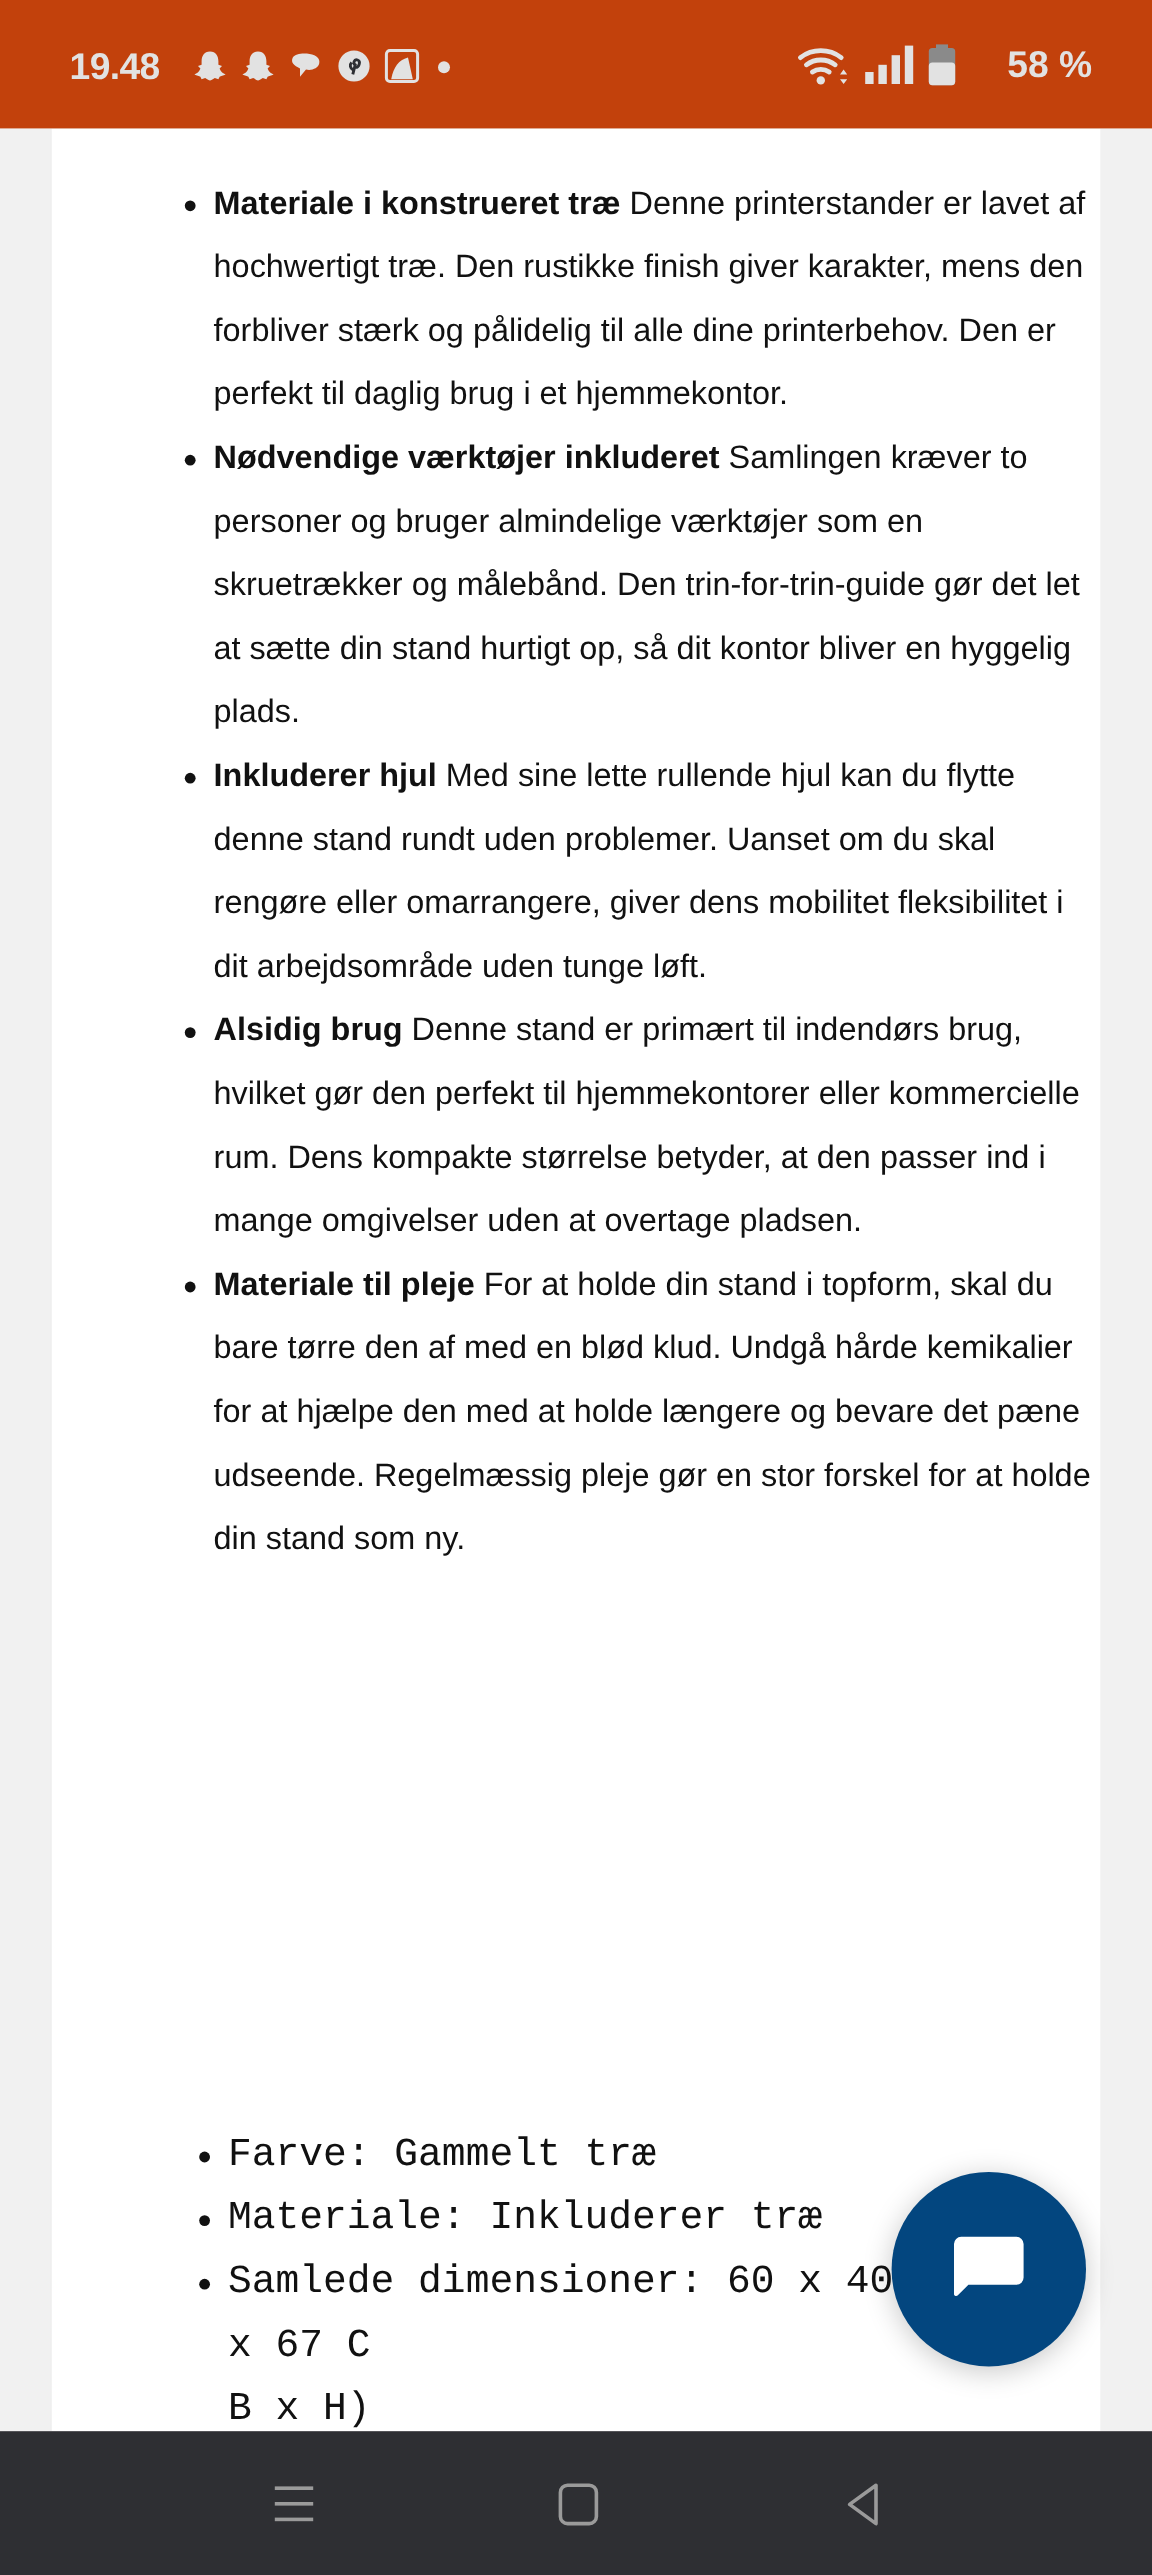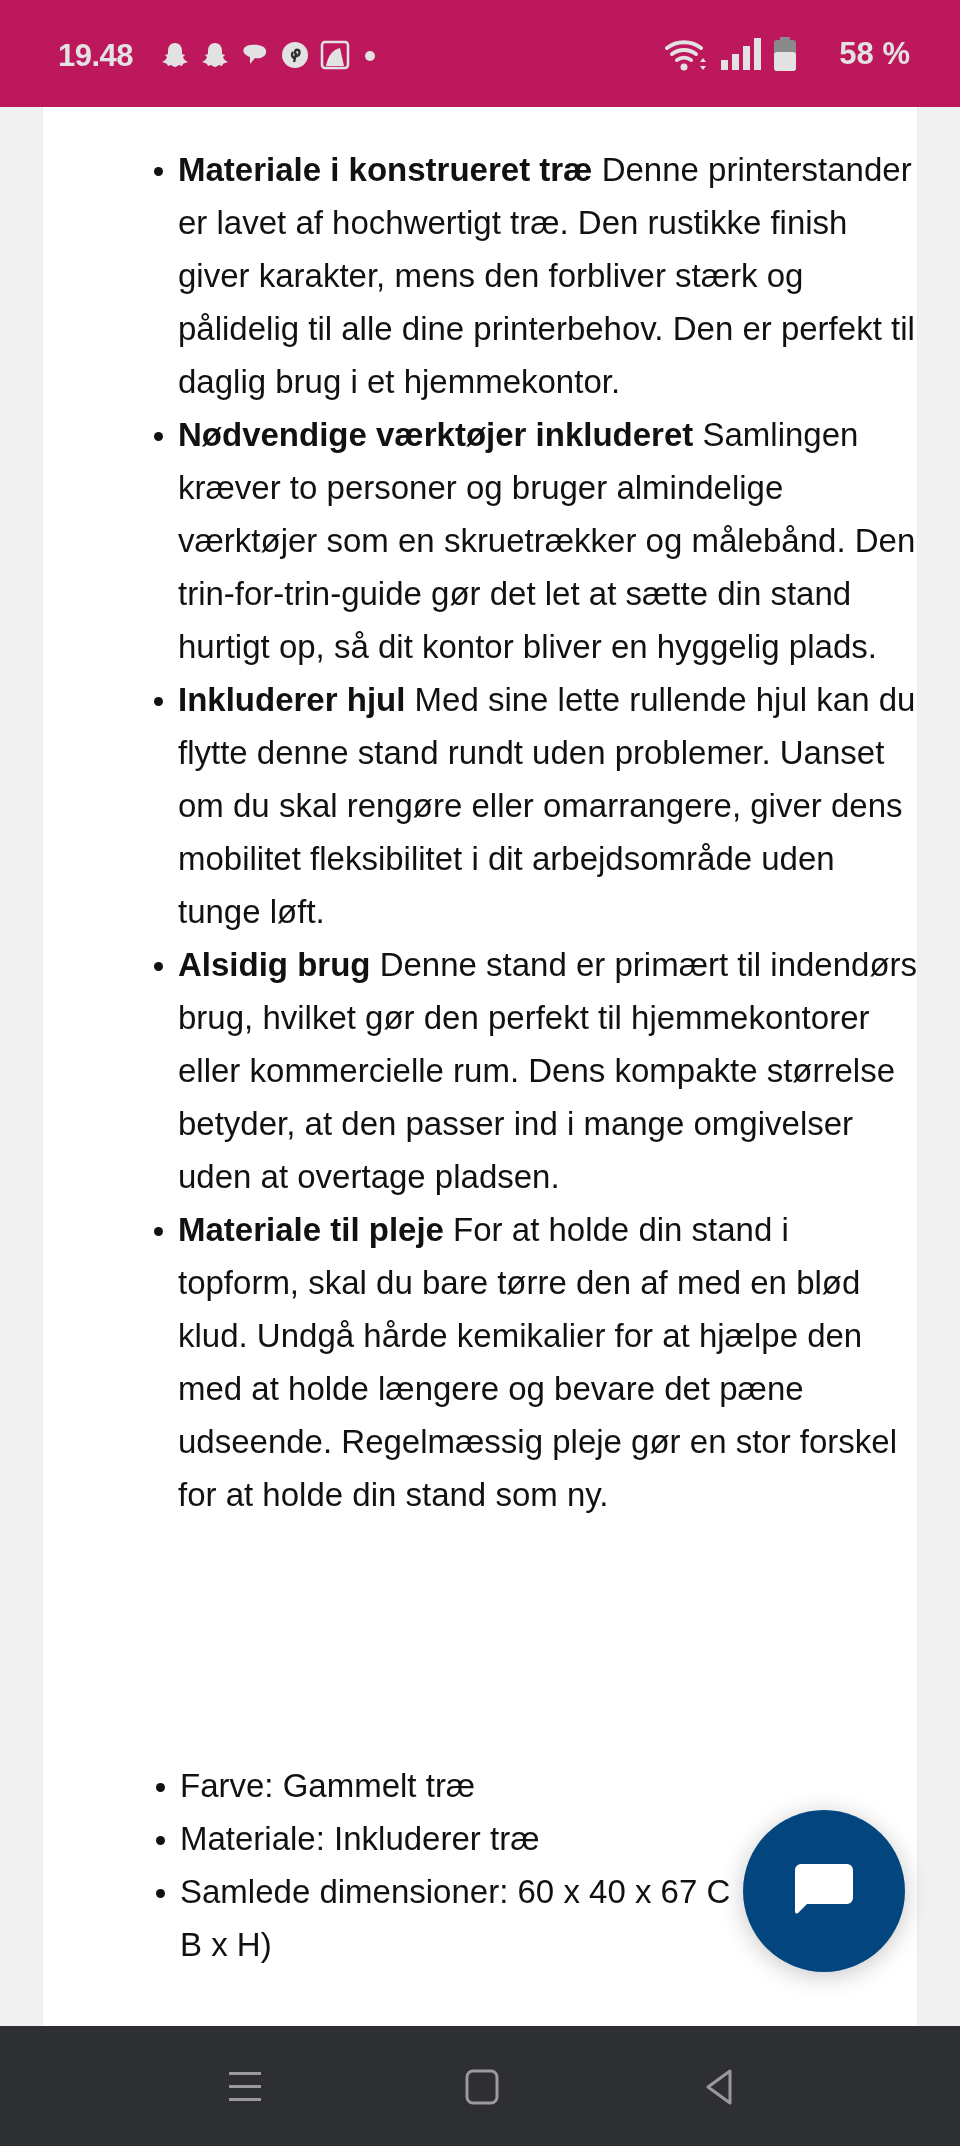--- a/index.html
+++ b/index.html
@@ -3,53 +3,53 @@
 <meta charset="utf-8">
 <style>
   html, body { margin: 0; padding: 0; }
   body {
     width: 960px; height: 2146px; overflow: hidden; position: relative;
     background: #f1f1f1;
     font-family: "Liberation Sans", sans-serif;
   }
   .status-bar {
     position: absolute; left: 0; top: 0; width: 960px; height: 107px;
-    background: #be185d; color: #e2e2e2; z-index: 10;
+    background: #c2410c; color: #e2e2e2; z-index: 10;
   }
   .status-time {
     position: absolute; left: 58px; top: 38px; font-size: 31px; font-weight: bold;
     letter-spacing: -0.5px;
   }
   .status-icons-left { position: absolute; left: 160px; top: 40px; display: flex; gap: 10px; align-items: center; }
   .status-icons-left svg { display: block; }
   .status-right { position: absolute; right: 50px; top: 36px; display: flex; align-items: center; gap: 10px; }
   .battery-pct { font-size: 31px; font-weight: bold; margin-left: 32px; }
 
   .page {
     position: absolute; left: 0; top: 107px; width: 960px; height: 1919px; overflow: hidden;
   }
   .card {
     position: absolute; left: 43px; top: 0; width: 874px; height: 1950px; background: #ffffff;
     box-shadow: 0 0 2px rgba(0,0,0,0.06);
   }
   ul.features {
     margin: 0; padding: 0; list-style: none;
     position: absolute; left: 135px; top: 36px; width: 740px;
-    font-size: 33px; line-height: 53px; color: #111;
+    font-size: 27px; line-height: 53px; color: #111;
   }
   ul.features li { position: relative; }
   ul.features li::before {
     content: ""; position: absolute; left: -24px; top: 24px; width: 9px; height: 9px;
     border-radius: 50%; background: #111;
   }
   ul.features li b { font-weight: bold; }
   ul.specs {
-    margin: 2px; padding: 0; list-style: none;
+    margin: 12px; padding: 0; list-style: none;
     position: absolute; left: 135px; top: 1650px; width: 560px;
-    font-size: 33px; line-height: 53px; color: #111;
+    font-size: 33px; line-height: 53px; color: #111; font-family: Liberation Mono, monospace;
   }
   ul.specs li { position: relative; }
   ul.specs li::before {
     content: ""; position: absolute; left: -24px; top: 24px; width: 9px; height: 9px;
     border-radius: 50%; background: #111;
   }
 
   .chat-fab {
     position: absolute; left: 743px; top: 1810px; width: 162px; height: 162px;
     border-radius: 50%; background: #03467f; z-index: 5;

